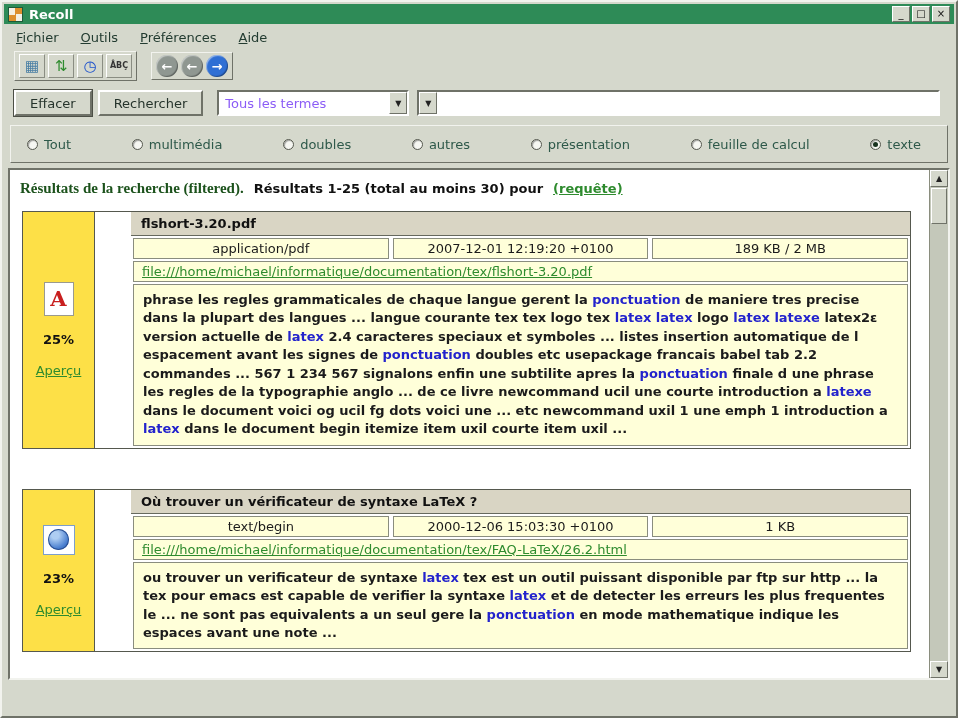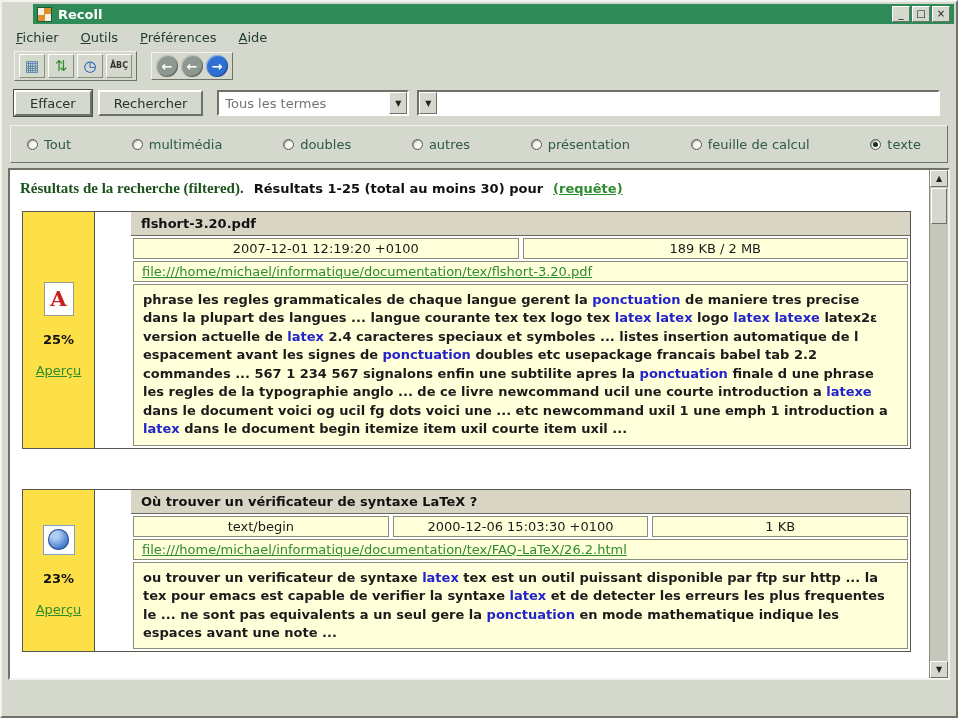--- a/index.html
+++ b/index.html
@@ -4,21 +4,21 @@
 <style>
   * { margin:0; padding:0; box-sizing:border-box; }
   html,body { background:#9a9a92; }
   body { font-family:"DejaVu Sans","Liberation Sans",sans-serif; font-size:13px; color:#1b1b1b; }
 
   .window { position:relative; width:958px; height:718px; background:#d5d8cc;
     border:2px solid; border-color:#f2f3ee #6f7268 #6f7268 #f2f3ee; overflow:hidden; }
 
   
   .titlebar { position:absolute; top:2px; left:2px; right:2px; height:20px;
-    background:#2e8b57; display:flex; align-items:center; padding:0 4px;margin-left:29px; }
+    background:#2e8b57; display:flex; align-items:center; padding:0 4px; }
   .app-icon { width:15px; height:15px; margin-right:6px;
     background:conic-gradient(#dd8f2e 25%, #f3efe4 0 50%, #dd8f2e 0 75%, #f3efe4 0);
     border:1px solid #1d5b3a; }
   .title-text { color:#ffffff; font-weight:bold; font-size:13px; }
   .tb-buttons { margin-left:auto; display:flex; gap:2px; }
   .tb-btn { width:18px; height:16px; background:#d5d8cc; border:1px solid;
     border-color:#ffffff #6f7268 #6f7268 #ffffff; font-size:10px; line-height:13px;
     text-align:center; color:#111; cursor:default; }
 
   
@@ -42,21 +42,21 @@
 
   
   .search-row { position:absolute; top:87px; left:2px; right:2px; height:28px;
     display:flex; align-items:center; padding-left:10px; }
   .btn { height:26px; background:#d5d8cc; border:2px solid;
     border-color:#ffffff #6f7268 #6f7268 #ffffff; padding:0 14px; font-size:13px;
     color:#26342c; display:flex; align-items:center; cursor:default; }
   .btn.default { outline:1px solid #4c4f46; }
   .combo { height:26px; background:#ffffff; border:2px solid;
     border-color:#6f7268 #ffffff #ffffff #6f7268; display:flex; align-items:stretch; }
-  .combo-value { flex:1; display:flex; align-items:center; padding:0 6px; color:#737373;
+  .combo-value { flex:1; display:flex; align-items:center; padding:0 6px; color:#8b5cf6;
     white-space:nowrap; overflow:hidden; }
   .combo-arrow { width:18px; background:#d5d8cc; border:1px solid;
     border-color:#ffffff #6f7268 #6f7268 #ffffff; display:flex; align-items:center;
     justify-content:center; font-size:8px; color:#222; }
   .mode-combo { width:192px; margin-left:14px; }
   .query-combo { flex:1; margin-left:8px; margin-right:14px; }
 
   
   .filter-panel { position:absolute; top:123px; left:8px; right:8px; height:38px;
     border:1px solid; border-color:#f2f3ee #6f7268 #6f7268 #f2f3ee;
@@ -226,20 +226,21 @@
       <div>
           <div class="card">
             <div class="card-left">
               <div class="icon-box pdf-icon"></div>
               <div class="relevance">25%</div>
               <a class="green-link">Aperçu</a>
             </div>
             <div class="card-main">
               <div class="card-title">flshort-3.20.pdf</div>
               <div class="meta-row">
+                <div class="meta-cell">application/pdf</div>
                 <div class="meta-cell">2007-12-01 12:19:20 +0100</div>
                 <div class="meta-cell">189 KB / 2 MB</div>
               </div>
               <div class="url-row"><a class="green-link">file:///home/michael/informatique/documentation/tex/flshort-3.20.pdf</a></div>
               <div class="snippet tall"><span>phrase les regles grammaticales de chaque langue gerent la </span><span class="hl">ponctuation</span><span> de maniere tres precise dans la plupart des langues ... langue courante tex tex logo tex </span><span class="hl">latex latex</span><span> logo </span><span class="hl">latex latexe</span><span> latex2ε version actuelle de </span><span class="hl">latex</span><span> 2.4 caracteres speciaux et symboles ... listes insertion automatique de l espacement avant les signes de </span><span class="hl">ponctuation</span><span> doubles etc usepackage francais babel tab 2.2 commandes ... 567 1 234 567 signalons enfin une subtilite apres la </span><span class="hl">ponctuation</span><span> finale d une phrase les regles de la typographie anglo ... de ce livre newcommand ucil une courte introduction a </span><span class="hl">latexe</span><span> dans le document voici og ucil fg dots voici une ... etc newcommand uxil 1 une emph 1 introduction a </span><span class="hl">latex</span><span> dans le document begin itemize item uxil courte item uxil ...</span></div>
             </div>
           </div>
           <div class="card">
             <div class="card-left">
               <div class="icon-box html-icon"></div>

